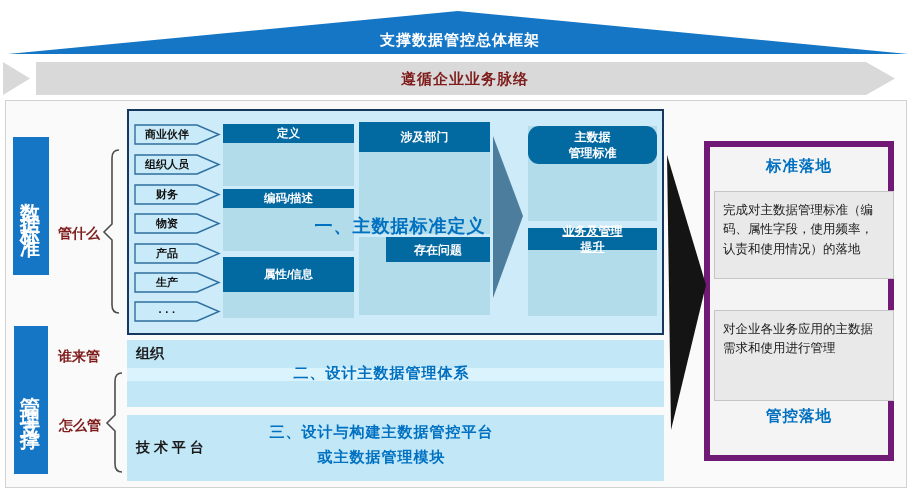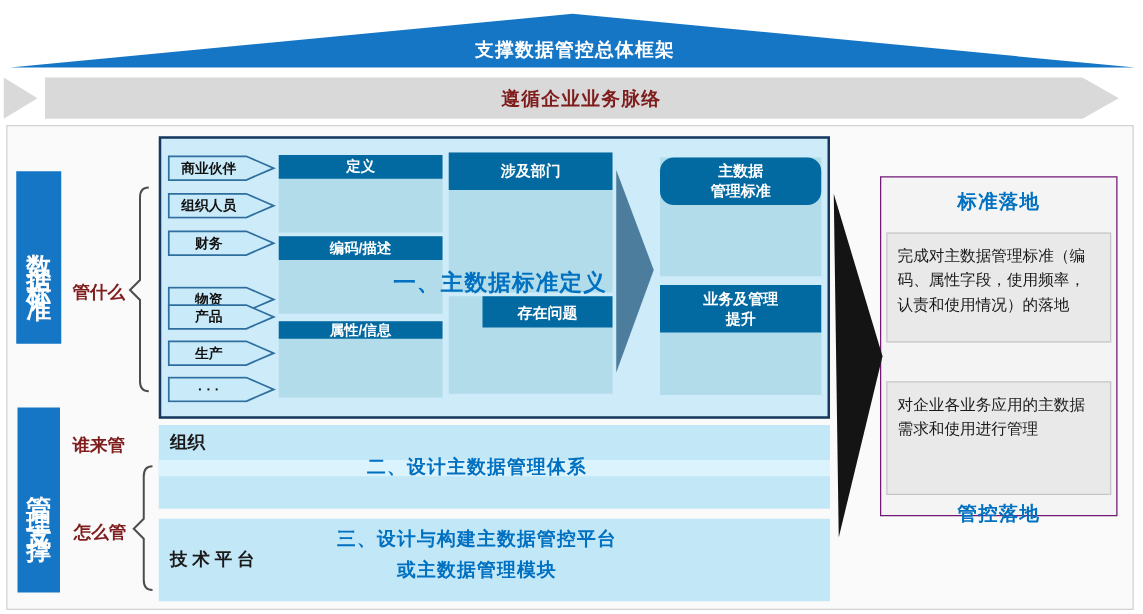--- a/index.html
+++ b/index.html
@@ -47,21 +47,21 @@
   
   .rowgroup{left:121px;top:239px;width:537px;height:67px;background:#c2e8f8;}
   .rowgroup .stripe{position:absolute;left:0;top:28px;width:100%;height:13px;background:#dbf3fc;}
   .rowlabel{position:absolute;left:9px;color:#1a1a1a;font-size:14px;font-weight:bold;white-space:nowrap;}
   .step-title{color:#0070c0;font-size:15px;font-weight:bold;letter-spacing:1px;}
   .step2{left:268px;top:262px;width:215px;height:20px;}
   .rowbar{left:121px;top:314px;width:537px;height:66px;background:#c2e8f8;}
   .step3{left:243px;top:318px;width:265px;height:52px;line-height:25px;}
 
   
-  .panel{left:698px;top:40px;width:190px;height:272px;background:#f4f4f4;border:1px solid #701a75;box-sizing:border-box;}
+  .panel{left:698px;top:40px;width:190px;height:320px;background:#f4f4f4;border:6px solid #701a75;box-sizing:border-box;}
   .panel-title{position:absolute;left:0;width:100%;height:22px;color:#0070c0;font-size:15.5px;font-weight:bold;letter-spacing:1px;
     display:flex;align-items:center;justify-content:center;}
   .pt-top{top:8px;} .pt-bottom{top:258px;}
   .graybox{position:absolute;left:4px;width:180px;background:#e9e9e9;border:1px solid #c6c6c6;box-sizing:border-box;
     color:#1a1a1a;font-size:12.5px;line-height:1.55;padding:9px 8px;}
   .gb1{top:44px;height:88px;} .gb2{top:163px;height:91px;}
 
   .overlay{left:0;top:0;width:914px;height:491px;pointer-events:none;}
 </style>
 </head>
@@ -98,21 +98,21 @@
           <polygon points="1,1 63,1 85,10.5 63,20 1,20" fill="#c9eaf8" stroke="#2f6f9f" stroke-width="1.4"></polygon>
         </svg>
         <span>组织人员</span>
       </div>
     <div class="abs darrow" style="top:83px;">
         <svg viewBox="0 0 87 21" preserveAspectRatio="none">
           <polygon points="1,1 63,1 85,10.5 63,20 1,20" fill="#c9eaf8" stroke="#2f6f9f" stroke-width="1.4"></polygon>
         </svg>
         <span>财务</span>
       </div>
-    <div class="abs darrow" style="top:128px;">
+    <div class="abs darrow" style="top:112px;">
         <svg viewBox="0 0 87 21" preserveAspectRatio="none">
           <polygon points="1,1 63,1 85,10.5 63,20 1,20" fill="#c9eaf8" stroke="#2f6f9f" stroke-width="1.4"></polygon>
         </svg>
         <span>物资</span>
       </div>
     <div class="abs darrow" style="top:142px;">
         <svg viewBox="0 0 87 21" preserveAspectRatio="none">
           <polygon points="1,1 63,1 85,10.5 63,20 1,20" fill="#c9eaf8" stroke="#2f6f9f" stroke-width="1.4"></polygon>
         </svg>
         <span>产品</span>
@@ -130,38 +130,38 @@
         <span>· · ·</span>
       </div>
 
     <div class="abs colbox colA" style="top:23px;height:62px;">
         <div class="colhead fs11" style="height:19px;">定义</div>
       </div>
     <div class="abs colbox colA" style="top:88px;height:62px;">
         <div class="colhead fs11" style="height:19px;">编码/描述</div>
       </div>
     <div class="abs colbox colA" style="top:156px;height:61px;">
-        <div class="colhead fs11" style="height:14px;">属性/信息</div>
+        <div class="colhead fs11" style="height:35px;">属性/信息</div>
       </div>
 
     <div class="abs colbox colB" style="top:21px;height:112px;">
         <div class="colhead fs12" style="height:30px;">涉及部门</div>
       </div>
     <div class="abs colbox colB" style="top:136px;height:78px;">
         <div class="colhead fs12" style="height:25px;margin-left:27px;">存在问题</div>
       </div>
 
     <div class="abs colbox colC" style="top:25px;height:95px;">
       <div class="colhead fs12" style="height:38px;flex-direction:column;border-radius:11px;">
         <span>主数据</span>
         <span>管理标准</span>
       </div>
     </div>
     <div class="abs colbox colC" style="top:127px;height:88px;">
-      <div class="colhead fs12" style="height:38px;flex-direction:column;">
+      <div class="colhead fs12" style="height:22px;flex-direction:column;text-decoration:underline;">
         <span>业务及管理</span>
         <span>提升</span>
       </div>
     </div>
 
     <div class="abs ctr step1">一、主数据标准定义</div>
 
     <div class="abs rowgroup">
       <div class="stripe"></div>
       <div class="rowlabel" style="top:5px;">组织</div>

